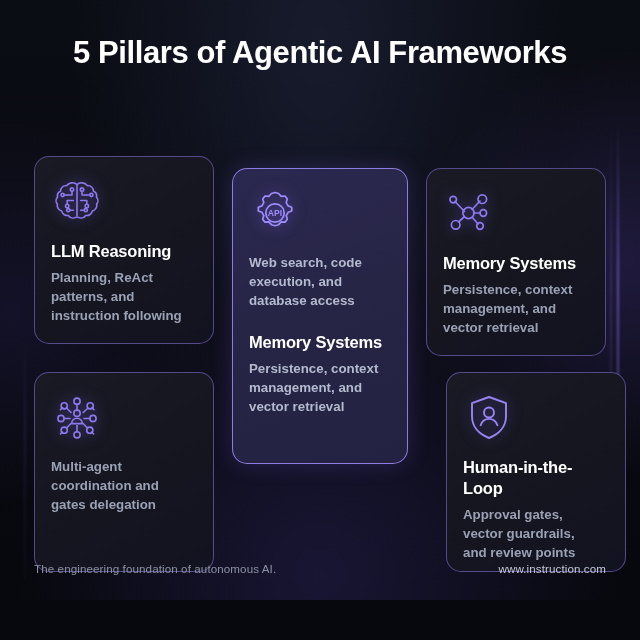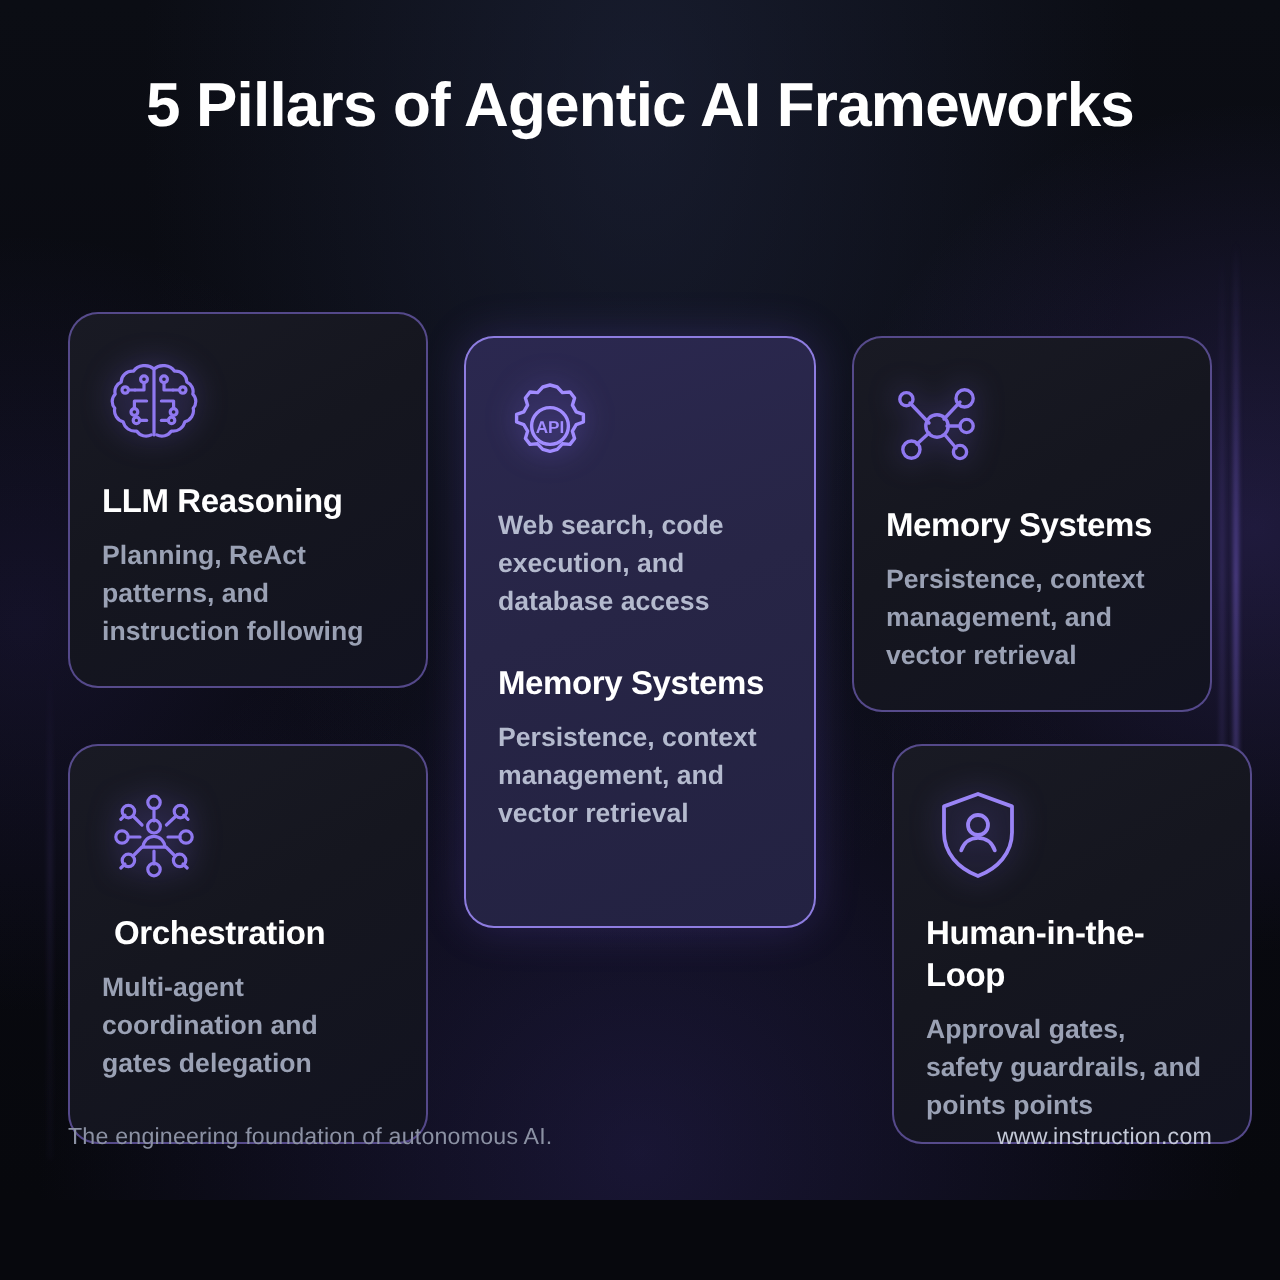--- a/index.html
+++ b/index.html
@@ -228,34 +228,33 @@
         <circle cx="38.8" cy="39.2" r="3.1"></circle>
           <path d="M40.5 41 42.6 43"></path>
         <circle cx="26" cy="43.8" r="3.1"></circle>
         <circle cx="13.2" cy="39.2" r="3.1"></circle>
           <path d="M11.5 41 9.4 43"></path>
         <circle cx="10" cy="27.5" r="3.1"></circle>
         <circle cx="13.2" cy="14.8" r="3.1"></circle>
           <path d="M11.5 16.6 9.4 18.7"></path>
       </svg>
     </div>
-    <h2 class="card-title">Orchestration</h2>
     <p class="card-desc">Multi-agent coordination and gates delegation</p>
   </div>
 
   <div class="card" id="card-human">
     <div class="card-icon">
       <svg viewBox="0 0 52 52" fill="none" stroke="#9a84f5" stroke-width="1.9" stroke-linecap="round" stroke-linejoin="round">
         <path d="M26 6 43 12.2v13.1c0 10.3 -7.2 17.9 -17 21.7 -9.8 -3.8 -17 -11.4 -17 -21.7V12.2z"></path>
         <circle cx="26" cy="21.5" r="5"></circle>
         <path d="M17.6 34.2c1.4 -4 4.6 -6.3 8.4 -6.3s7 2.3 8.4 6.3"></path>
       </svg>
     </div>
     <h2 class="card-title">Human-in-the-Loop</h2>
-    <p class="card-desc">Approval gates, safety guardrails, and points points</p>
+    <p class="card-desc">Approval gates, vector guardrails, and review points</p>
   </div>
 
   <div class="footer">
     <span class="tagline">The engineering foundation of autonomous AI.</span>
     <span class="site">www.instruction.com</span>
   </div>
 
 </div>
 
 </body></html>

